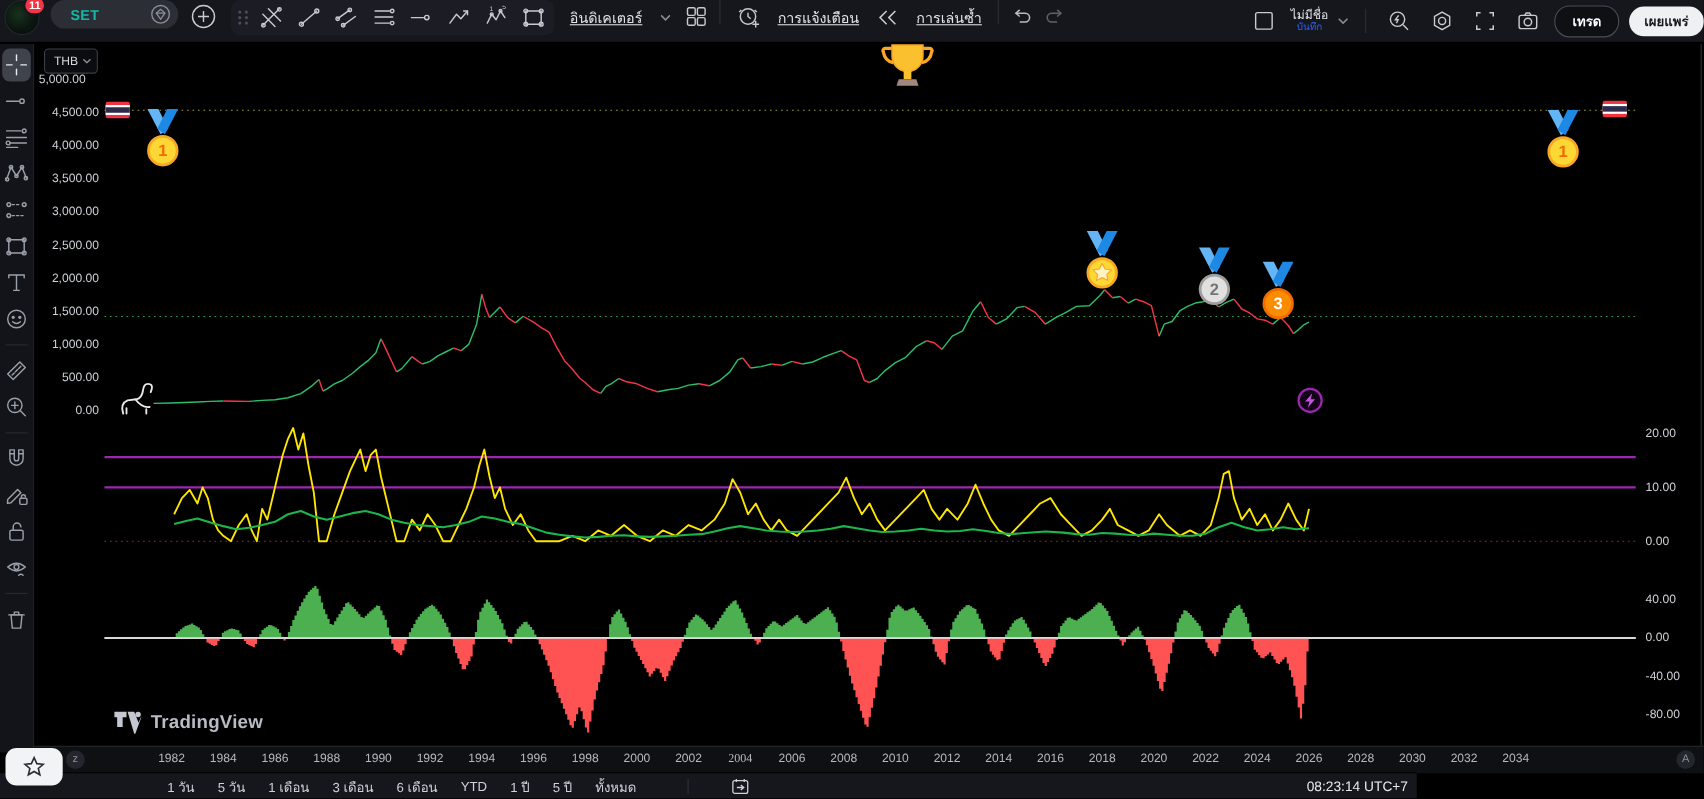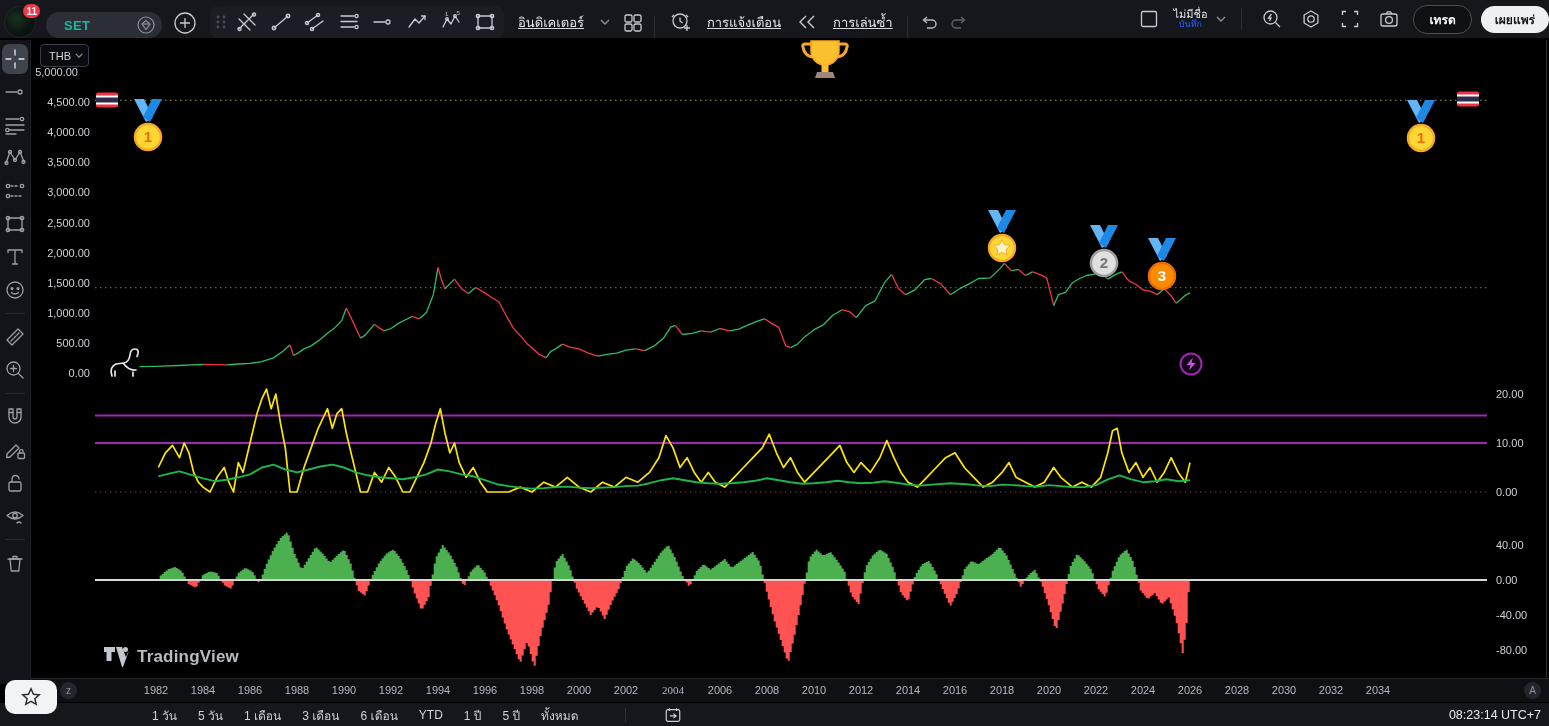--- a/index.html
+++ b/index.html
@@ -3,21 +3,21 @@
 <meta charset="utf-8">
 <style>
   html,body{margin:0;padding:0;background:#000;}
   .app{position:relative;width:1549px;height:726px;background:#000;overflow:hidden;
        font-family:"Liberation Sans",sans-serif;color:#d6d8dd;-webkit-font-smoothing:antialiased;}
   .abs{position:absolute;}
   svg{display:block;}
   
   .topbar{position:absolute;left:0;top:0;width:1549px;height:38px;background:#16171d;
           border-bottom:2px solid #000;display:flex;align-items:center;z-index:6;}
-  .tb-left{display:flex;align-items:flex-end;height:38px;flex:1;min-width:0;}
+  .tb-left{display:flex;align-items:flex-start;height:38px;flex:1;min-width:0;}
   .tb-right{display:flex;align-items:center;height:38px;gap:9px;padding-right:0;}
   .avatar{position:relative;width:30px;height:30px;margin-left:4px;border-radius:50%;
           background:radial-gradient(circle at 40% 40%, #17331d 0%, #0c1510 55%, #060a07 100%);
           border:1px solid #23262c;flex:none;}
   .avatar-badge{position:absolute;top:-5px;right:-7px;min-width:18px;height:18px;border-radius:9px;
           background:#f23645;color:#fff;font-size:10px;font-weight:bold;display:flex;align-items:center;
           justify-content:center;padding:0 3px;border:2px solid #16171d;box-sizing:border-box;}
   .symsearch{display:flex;align-items:center;height:26px;background:#2c2e35;border-radius:14px;
           margin-left:10px;padding:0 6px 0 18px;width:92px;justify-content:space-between;cursor:pointer;}
   .symsearch .sym{font-size:13px;font-weight:bold;color:#14b8a6;letter-spacing:.3px;}
@@ -51,21 +51,21 @@
   .axis-label{position:absolute;font-size:11px;color:#ced1d8;z-index:3;white-space:nowrap;}
   .left-axis .axis-label{width:55px;text-align:right;}
   .watermark{position:absolute;left:103px;top:646px;display:flex;align-items:center;gap:8px;z-index:3;cursor:pointer;}
   .watermark .wm-text{font-size:17px;font-weight:bold;color:#b7bbc3;letter-spacing:.2px;}
   .timeaxis{position:absolute;left:30px;top:678px;width:1519px;height:24px;background:#0f1013;
            border-top:1px solid #24262c;z-index:4;}
   .year-label{position:absolute;top:5px;transform:translateX(-50%);font-size:11px;color:#b4b8c0;}
   .badge-circle{position:absolute;width:17px;height:17px;border-radius:50%;background:#24262d;color:#8d919b;
            font-size:10px;display:flex;align-items:center;justify-content:center;top:3px;cursor:pointer;}
   
-  .bottombar{position:absolute;left:0;top:702px;width:1549px;height:24px;background:#16171d;border-top:1px solid #000;
+  .bottombar{position:absolute;left:0;top:702px;width:1288px;height:24px;background:#16171d;border-top:1px solid #000;
            display:flex;align-items:center;z-index:8;gap:33px;}
   .tf-group{display:flex;align-items:center;gap:21px;margin-left:152px;}
   .tf-item{font-size:12px;color:#cfd2d8;cursor:pointer;white-space:nowrap;}
   .bb-sep{width:1px;height:14px;background:#2e3138;margin:0 2px 0 14px;}
   .clock{margin-left:auto;margin-right:8px;font-size:12.5px;color:#e8eaee;cursor:pointer;}
   .right-edge{position:absolute;left:1546px;top:38px;width:1px;height:640px;background:#2c2e35;z-index:3;}
 </style>
 </head>
 <body>
 

